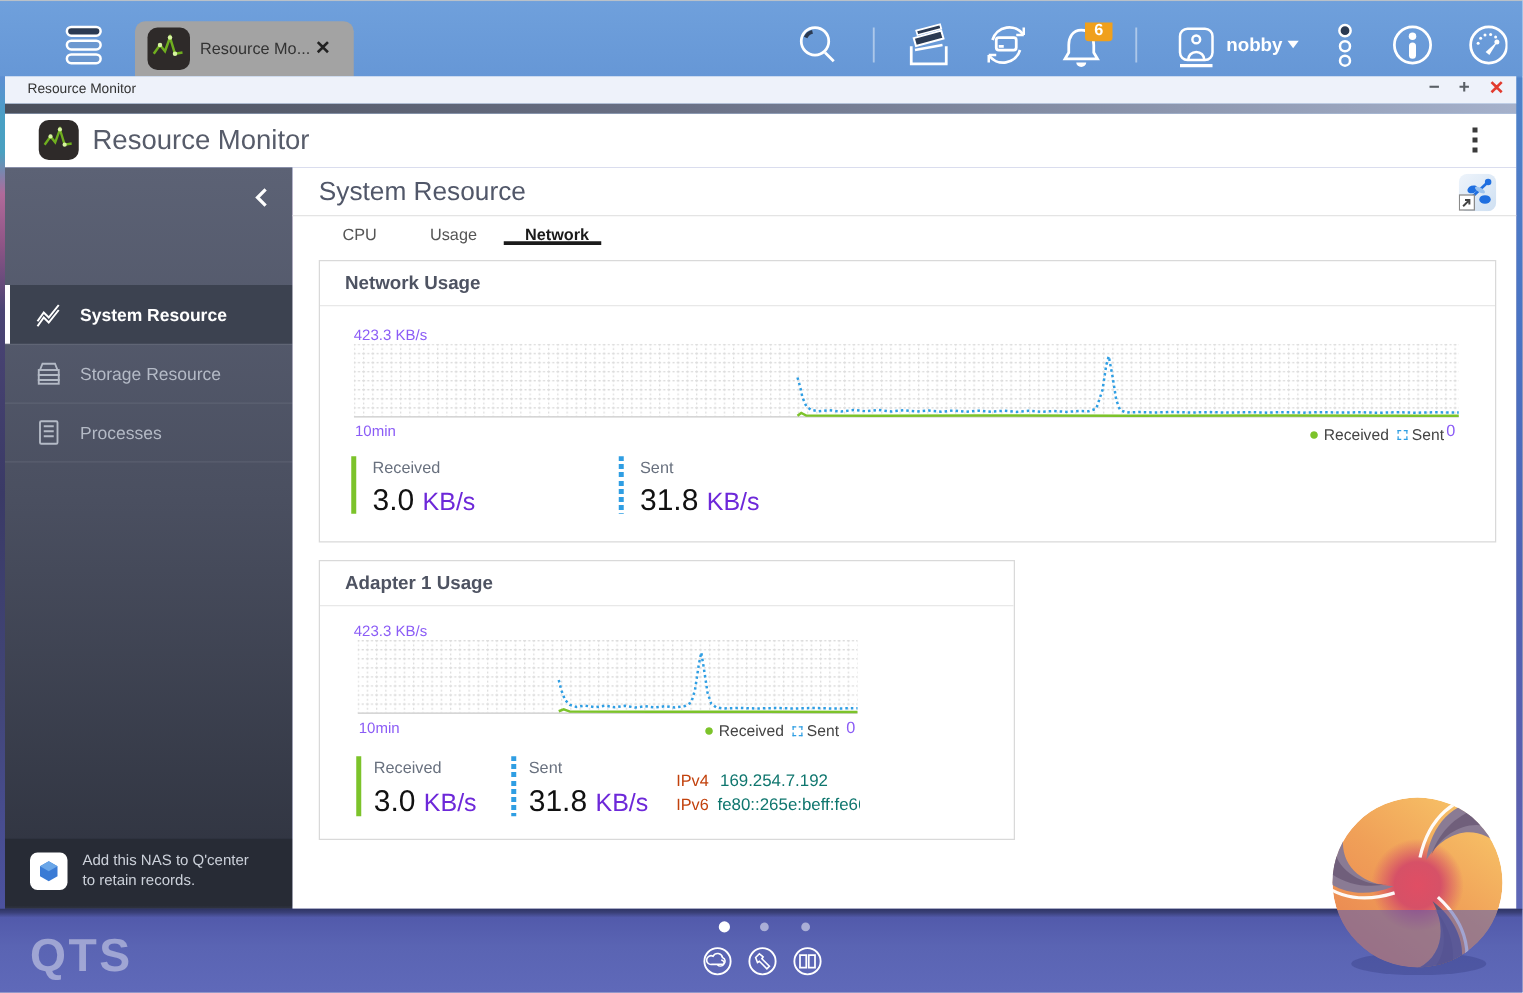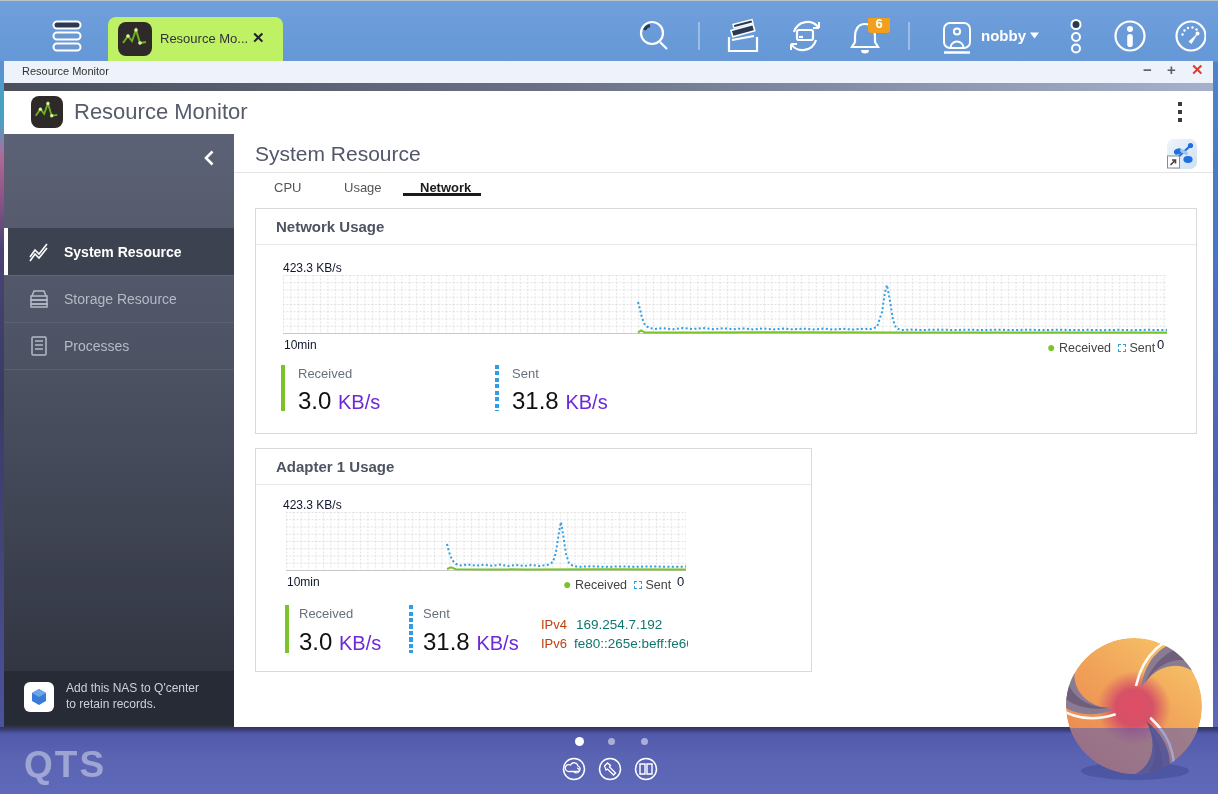--- a/index.html
+++ b/index.html
@@ -2,21 +2,21 @@
 <html><head><meta charset="utf-8">
 <style>
 *{margin:0;padding:0;box-sizing:border-box}
 html,body{width:1218px;height:794px;overflow:hidden}
 body{font-family:"Liberation Sans",sans-serif;position:relative;
 background:linear-gradient(180deg,#6b9cd9 0%,#5d8fd2 8%,#4b7fc4 14%,#8b6aad 20%,#5a4f86 30%,#3c3f6e 55%,#454a88 80%,#4c52a0 92%)}
 .abs{position:absolute}
 
 #topline{left:0;top:0;width:1218px;height:1px;background:#b9c1c9}
 #topbar{left:0;top:1px;width:1218px;height:60px;background:linear-gradient(180deg,#6fa0dc,#6697d6)}
-#tab{left:108px;top:17px;width:175px;height:44px;background:#bef264;border-radius:8px 8px 0 0}
+#tab{left:108px;top:17px;width:175px;height:44px;background:#a3a3a3;border-radius:8px 8px 0 0}
 #tab .appicon{left:10px;top:5px}
 #tab .ttl{position:absolute;left:52px;top:14px;font-size:13px;color:#333}
 #tab .x{position:absolute;left:144px;top:12px;font-size:15px;font-weight:bold;color:#222}
 .appicon{position:absolute;width:34px;height:34px;border-radius:8px;background:#2e2a29}
 
 #titlebar{left:4px;top:61px;width:1209px;height:22px;background:#eef2fa}
 #titlebar .t{position:absolute;left:18px;top:4px;font-size:11px;color:#333}
 #titlebar .ctl{position:absolute;top:0px;font-size:15px;font-weight:bold;color:#5a6066}
 #strip{left:4px;top:83px;width:1209px;height:8px;background:linear-gradient(90deg,#4a4f5b 0%,#6a7186 45%,#a5b1cb 100%)}
 #winhead{left:4px;top:91px;width:1209px;height:43px;background:#fff}
@@ -35,21 +35,21 @@
 #qcenter .t{position:absolute;left:62px;top:9px;font-size:12px;line-height:16px;color:#ccd1da}
 
 #content{left:234px;top:134px;width:979px;height:593px;background:#fff}
 #content h1{position:absolute;left:21px;top:8px;font-size:21px;font-weight:normal;color:#515769}
 #csep{position:absolute;left:0;top:38px;width:979px;height:1px;background:#e4e4e4}
 .tabl{position:absolute;top:46px;font-size:13px;color:#555}
 #ntab{position:absolute;left:169px;top:59px;width:78px;height:3px;background:#1b1b1b}
 .card{position:absolute;background:#fff;border:1px solid #d9d9d9}
 .card .ct{position:absolute;left:20px;top:9px;font-size:15px;font-weight:bold;color:#4e5362}
 .card .chr{position:absolute;left:0;top:35px;width:100%;height:1px;background:#e8e8e8}
-.axlab{position:absolute;font-size:12px;color:#0f172a}
+.axlab{position:absolute;font-size:12px;color:#8b5cf6}
 .leg{position:absolute;font-size:12.5px;color:#444}
 .gbar{position:absolute;width:4px;background:#7cc32a}
 .bbar{position:absolute;width:4px;background:repeating-linear-gradient(180deg,#2f9ee3 0,#2f9ee3 4px,#fff 4px,#fff 6.5px)}
 .stlab{position:absolute;font-size:13px;color:#68707e}
 .stval{position:absolute;font-size:24px;color:#111}
 .stval span{font-size:20px;color:#6d28d9}
 .iplab{position:absolute;font-size:13px;color:#c2410c}
 .ipval{position:absolute;font-size:13.5px;color:#0f766e;white-space:nowrap}
 
 #band{left:0;top:727px;width:1218px;height:67px;background:linear-gradient(180deg,#2e3464 0,#3a4078 3px,#525aab 7px,#5a64b3 45%,#5f69b9 100%)}

